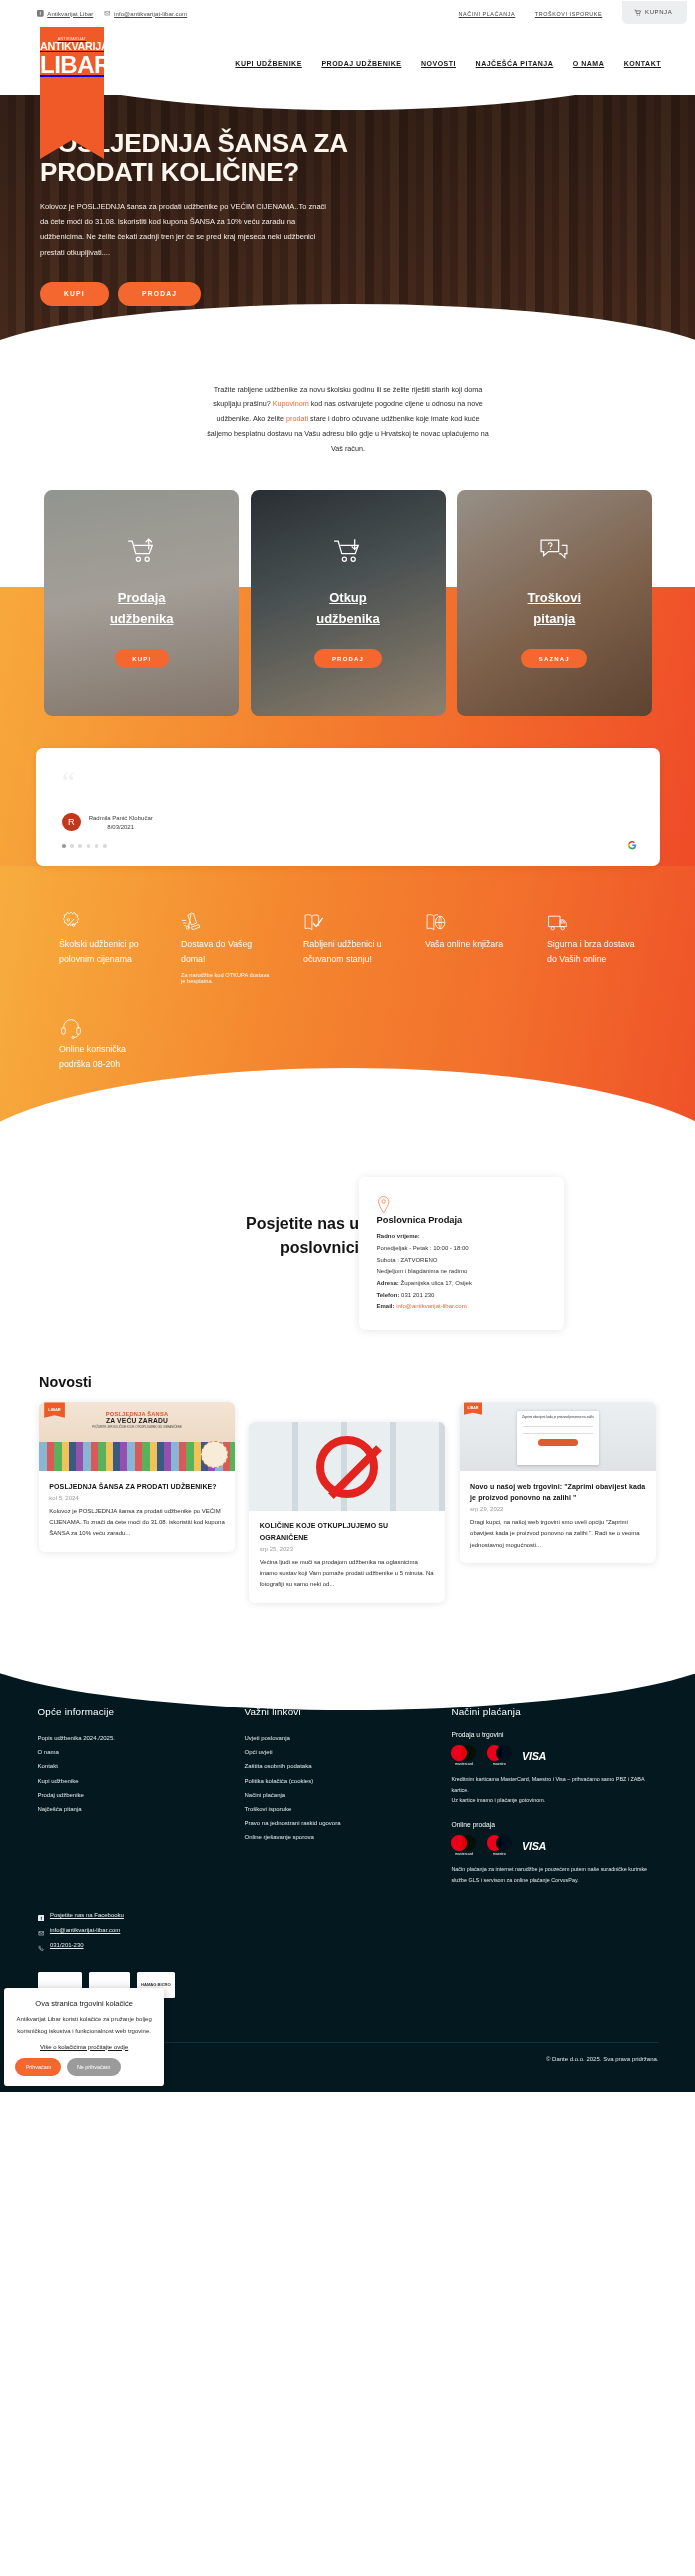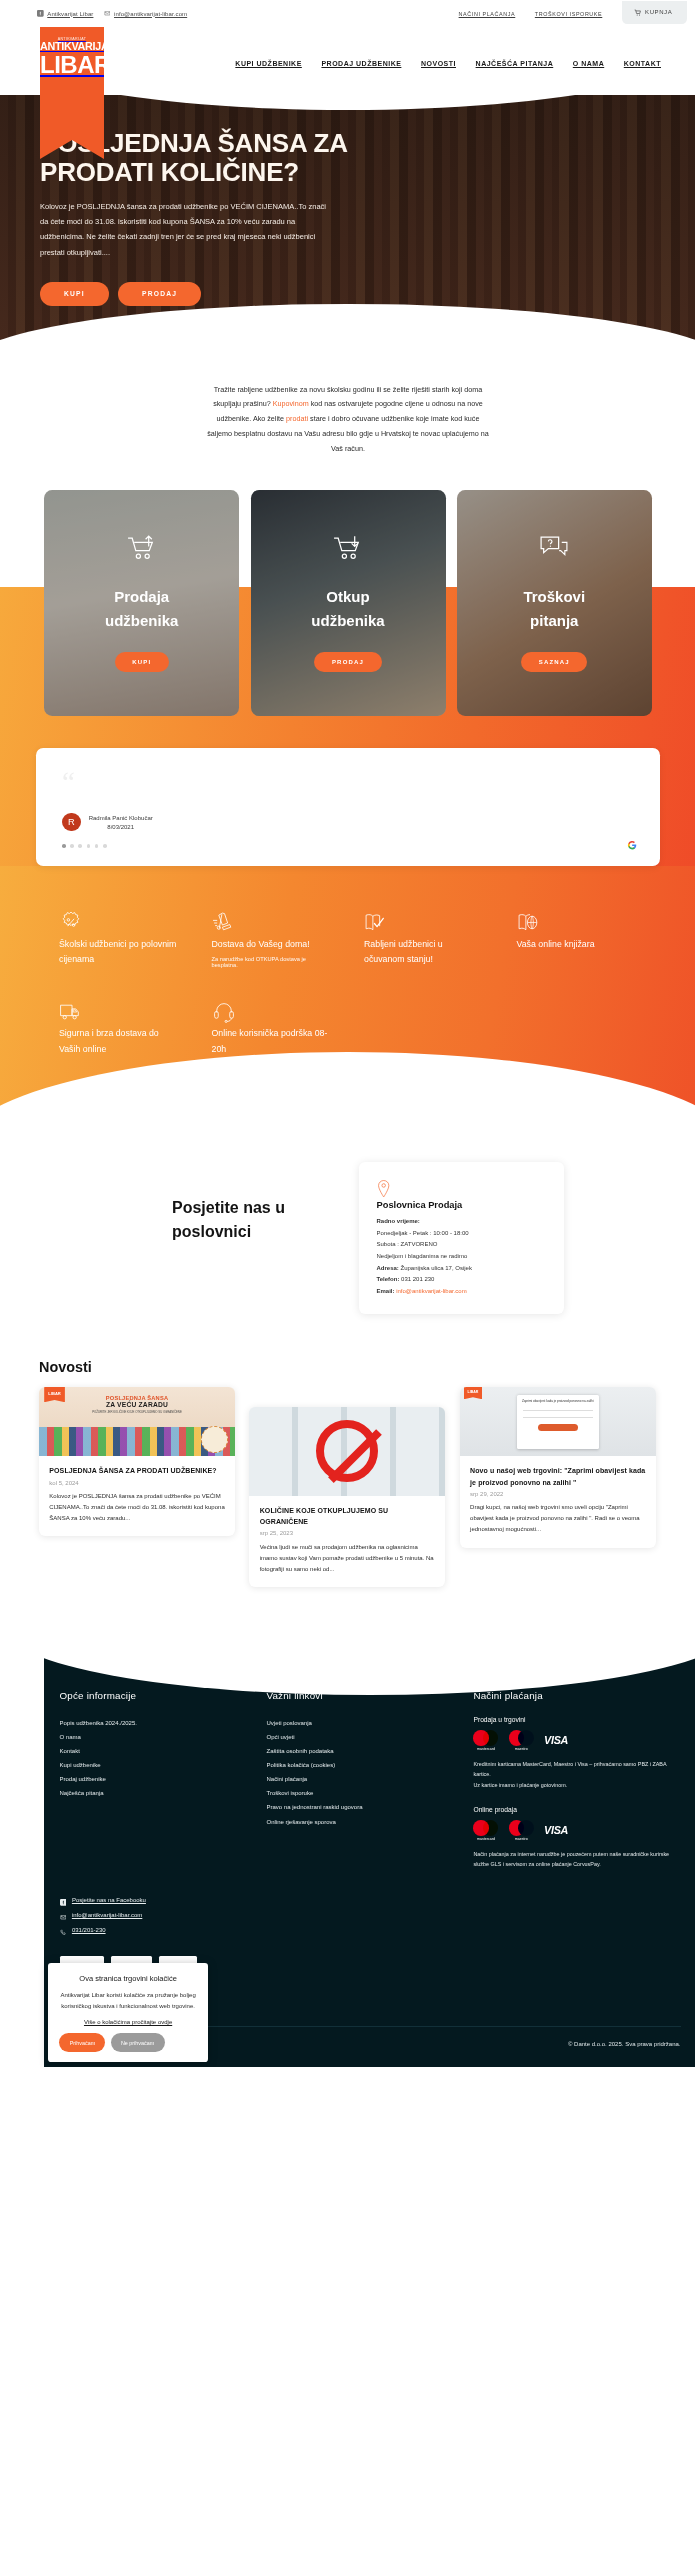--- a/index.html
+++ b/index.html
@@ -93,21 +93,21 @@
   .card {
     width: 195px; height: 226px; border-radius: 8.2px; overflow: hidden; position: relative;
     display: flex; flex-direction: column; align-items: center; justify-content: center;
   }
   .card.c1 { background: linear-gradient(170deg,#cfd7d2,#e9e6de 45%,#b7a79a); }
   .card.c2 { background: linear-gradient(160deg,#2f3b46,#5f6f74 40%,#c9b79c); }
   .card.c3 { background: linear-gradient(150deg,#d6d0c6,#b08a6c 55%,#7e5b43); }
   .card::after{content:"";position:absolute;inset:0;background:rgba(30,20,14,.34);}
   .card > * { position: relative; z-index: 3;}
   .card-ico { width: 32px; height: 27px; margin-bottom: 24px;}
-  .card h3 { color: #fff; font-size: 15px; font-weight: 800; line-height: 1.6; text-align: center;}
+  .card h3 { color: #fff; font-size: 13px; font-weight: 800; line-height: 1.6; text-align: center; text-decoration: underline;}
   .card .btn-pill { margin-top: 19.6px; padding: 6.7px 17.5px; font-size: 6px;}
 
   
   .review-zone { position: relative; z-index: 5; padding: 32px 0 0;}
   .review-card {
     width: 624px; margin: 0 auto; background: #fff; border-radius: 7.2px;
     padding: 24px 26px 17.5px; position: relative; box-shadow: 0 1.5px 7.2px rgba(0,0,0,.07);
   }
   .quote-mark { font-size: 29px; color: #efefef; line-height: .7; font-family: "Liberation Serif", serif;}
   .review-text { font-size: 7.7px; line-height: 2.1; color: #222; margin-top: 4.1px;}
@@ -129,30 +129,30 @@
     position:absolute; inset:0;
     background: linear-gradient(100deg,#f7ad3e 0%,#f4872f 40%,#f2702c 70%,#ef5228 100%);
     z-index:0;
   }
   .features-bg::after{
     content:"";position:absolute;left:-6%;bottom:-31px;width:112%;height:98px;
     background:#fff;border-radius:50% 50% 0 0/100% 100% 0 0;
   }
   .fgrid {
     position: relative; z-index: 3; width: 578px; margin: 0 auto;
-    display: grid; grid-template-columns: repeat(4,1fr); row-gap: 47px; column-gap: 20.6px; gap: 32px;
+    display: grid; grid-template-columns: repeat(5,1fr); row-gap: 47px; column-gap: 20.6px; gap: 32px;
   }
   .fitem { color: #fff;}
   .fico { width: 24px; height: 24px; margin-bottom: 18.5px;}
   .ftitle { font-size: 8.8px; line-height: 1.75; font-weight: 400;}
   .fsub { font-size: 5.7px; margin-top: 4.6px; opacity: .95;}
 
   
   .loc-zone { padding: 30px 0 26px; display: flex; justify-content: center; gap: 0; position: relative; z-index: 4;}
-  .loc-left { width: 227px; padding: 47px 0 0 40px;}
+  .loc-left { width: 227px; padding: 47px 0 0 40px; text-align: right;}
   .loc-left h2 { font-size: 16px; font-weight: 800; line-height: 1.5; color: #141414;}
   .loc-card {
     width: 205px; background: #fff; border-radius: 6.2px; box-shadow: 0 1px 8.2px rgba(0,0,0,.10);
     padding: 18.5px 17.5px 16.5px; margin-top: 12.4px;
   }
   .pin { width: 13.4px; height: 17.5px; margin-bottom: 15.5px;}
   .loc-card h3 { font-size: 9.3px; font-weight: 800; margin-bottom: 6.2px; color: #131313;}
   .loc-line { font-size: 6px; line-height: 1.95; color: #333;}
   .loc-line b { font-weight: 700;}
   .loc-line a { color: #f4672e; text-decoration: none;}
@@ -167,21 +167,21 @@
   .nthumb.t2 { background: #fff;}
   .nthumb.t3 { background: linear-gradient(180deg,#eceff1,#dfe3e6);}
   .nbody { padding: 9.3px 10.3px 12.4px;}
   .ntitle { font-size: 7px; font-weight: 800; line-height: 1.6; color: #121212; letter-spacing: 0.1px;}
   .ndate { font-size: 6px; color: #9b9b9b; margin-top: 3.1px;}
   .nexc { font-size: 6px; line-height: 1.85; color: #2c2c2c; margin-top: 5.2px;}
   .ncard.offset2 { margin-top: 19.6px;}
   .ncard.offset3 { margin-top: 0;}
 
   
-  .footer-zone { position: relative; background: #04191f; padding: 62px 0 0; margin-top: 5.2px; margin-left: 44px;}
+  .footer-zone { position: relative; background: #04191f; padding: 62px 0 9px; margin-top: 5.2px;}
   .footer-curve {
     position: absolute; top: -0.5px; left: -6%; width: 112%; height: 67px;
     background: #fff; border-radius: 0 0 50% 50%/0 0 100% 100%;
   }
   .fcols { position: relative; width: 621px; margin: 0 auto; display: flex; gap: 0;}
   .fcol { width: 33.33%;}
   .fcol h4 { color: #fff; font-size: 9.8px; font-weight: 400; margin-bottom: 14.4px; letter-spacing: 0.2px;}
   .flink { display: block; color: #e4eaec; font-size: 6px; line-height: 2.35; text-decoration: none;}
   .paysub { color: #fff; font-size: 6.7px; margin-bottom: 7.2px;}
   .paylogos { display: flex; align-items: center; gap: 10.3px; margin-bottom: 8.2px;}

